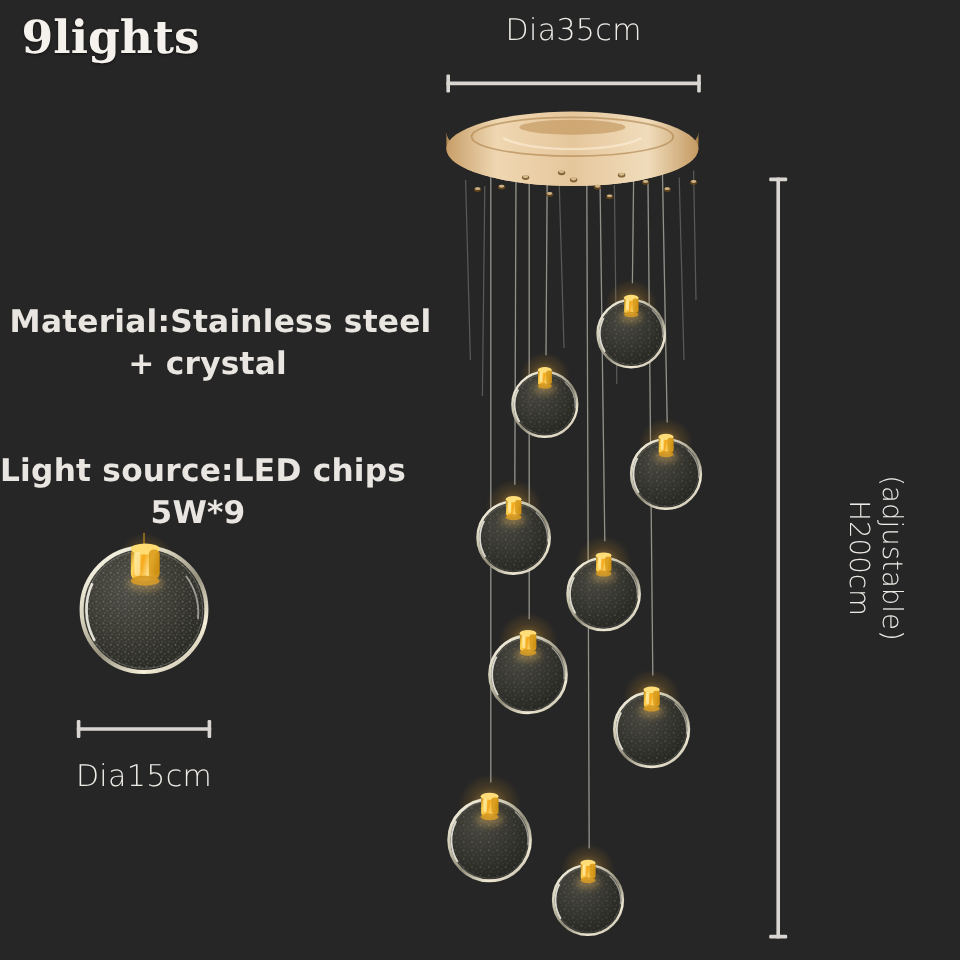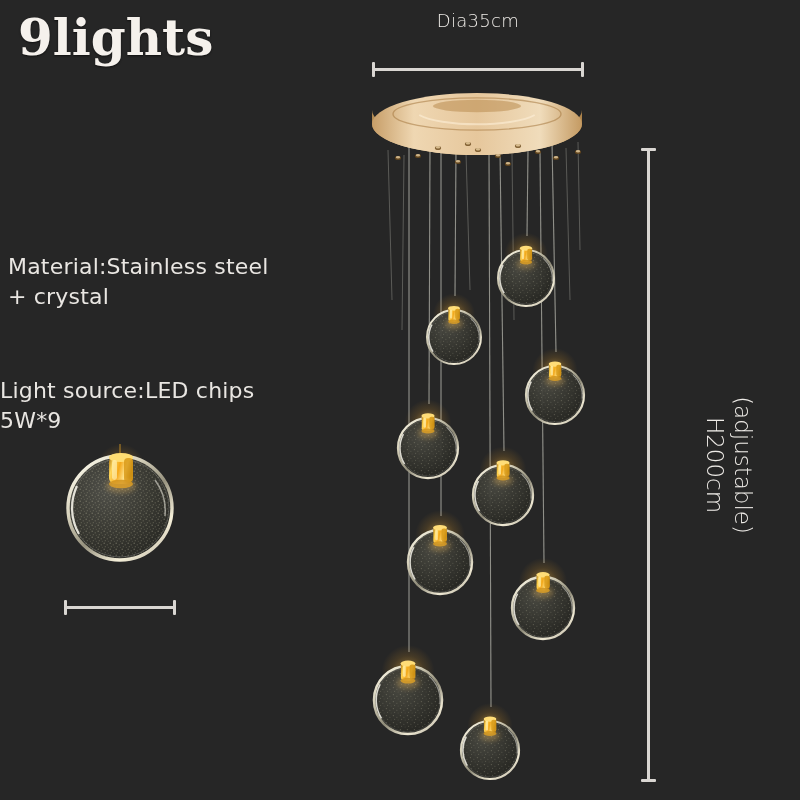--- a/index.html
+++ b/index.html
@@ -17,35 +17,35 @@
     color: #f0ece8;
   }
 
   
   .brand {
     position: absolute;
     left: 18px;
     top: 8px;
     font-family: "DejaVu Serif", serif;
     font-weight: 700;
-    font-size: 50px;
+    font-size: 38px;
     letter-spacing: 0px;
     color: #f5f1ec;
     text-shadow: 0 1px 2px rgba(0,0,0,.6);
   }
 
   
   .spec {
     position: absolute;
-    text-align: left;
-    font-size: 22px;
+    text-align: center;
+    font-size: 26px;
     line-height: 1.36;
     color: #e9e6e2;
     letter-spacing: .2px;
-    font-weight: 400;
+    font-weight: 700;
     white-space: pre;
   }
   #spec-material { left: 8px; top: 252px; width: 330px; }
   #spec-source   { left: 0px;  top: 376px; width: 330px; }
 
   
   .dim-h {
     position: absolute;
     height: 14px;
   }
@@ -84,21 +84,21 @@
     height: 3px;
     width: 15px;
     background: #d9d6d2;
     border-radius: 1px;
   }
   .dim-v .cap.top    { top: 0; }
   .dim-v .cap.bottom { bottom: 0; }
 
   .dim-label {
     position: absolute;
-    font-size: 18px;
+    font-size: 25px;
     color: #eeebe7;
     font-weight: 300;
     letter-spacing: .3px;
     white-space: nowrap;
   }
 
   
   #dim-top-rule   { left: 372px; top: 62px; width: 212px; }
   #dim-top-label  { left: 372px; top: 10px; width: 212px; text-align: center; }
 
@@ -486,20 +486,21 @@
     <span class="cap left"></span>
     <span class="line"></span>
     <span class="cap right"></span>
   </div>
 
   <div class="dim-h" id="dim-left-rule">
     <span class="cap left"></span>
     <span class="line"></span>
     <span class="cap right"></span>
   </div>
+  <div class="dim-label" id="dim-left-label">Dia15cm</div>
 
   <div class="dim-v" id="dim-right-rule">
     <span class="cap top"></span>
     <span class="line"></span>
     <span class="cap bottom"></span>
   </div>
   <div class="vlabel-wrap">
     <div class="vlabel">
       <div>(adjustable)</div>
       <div>H200cm</div>

